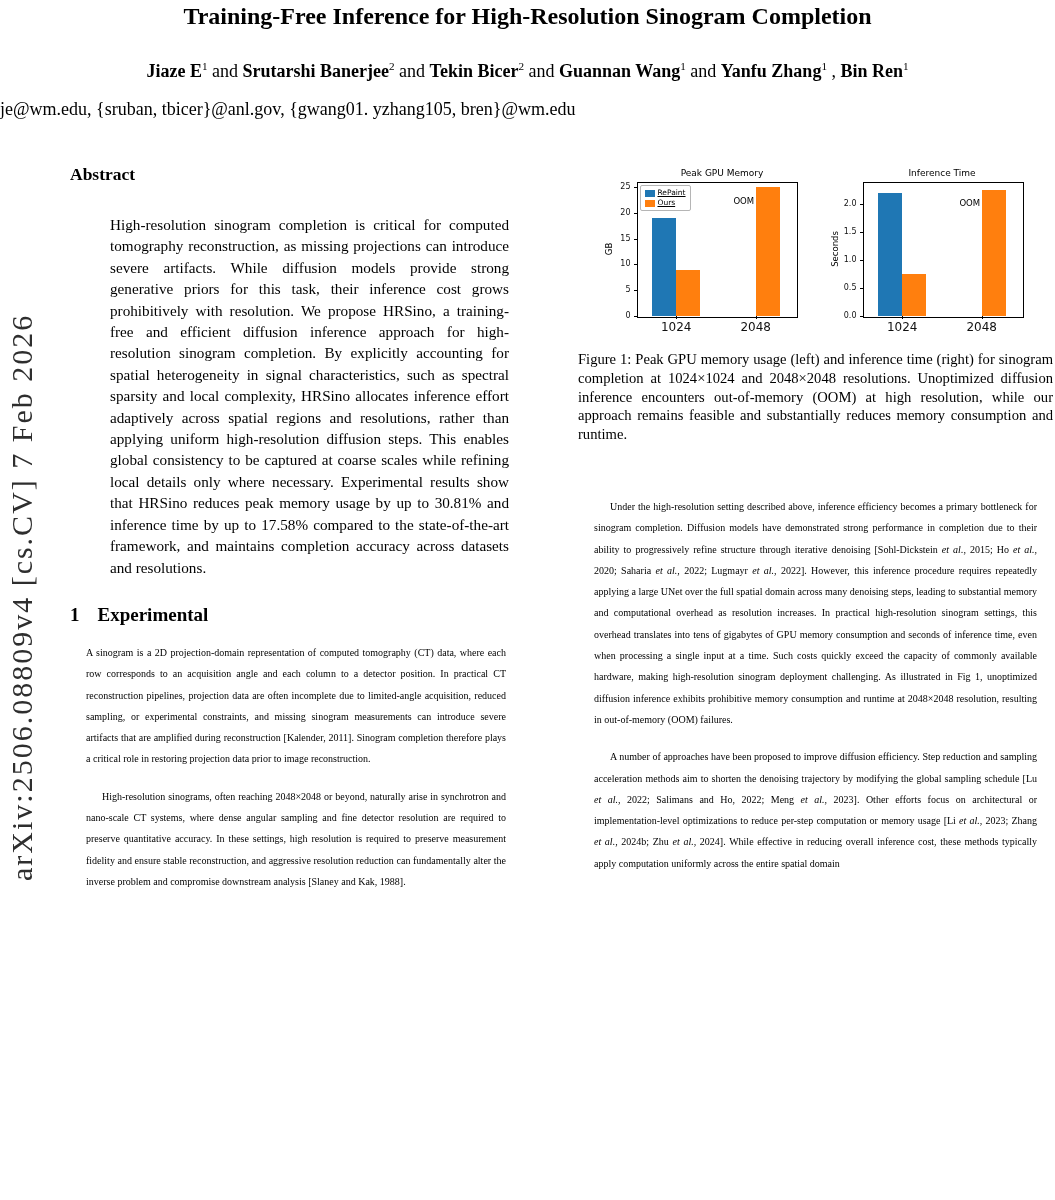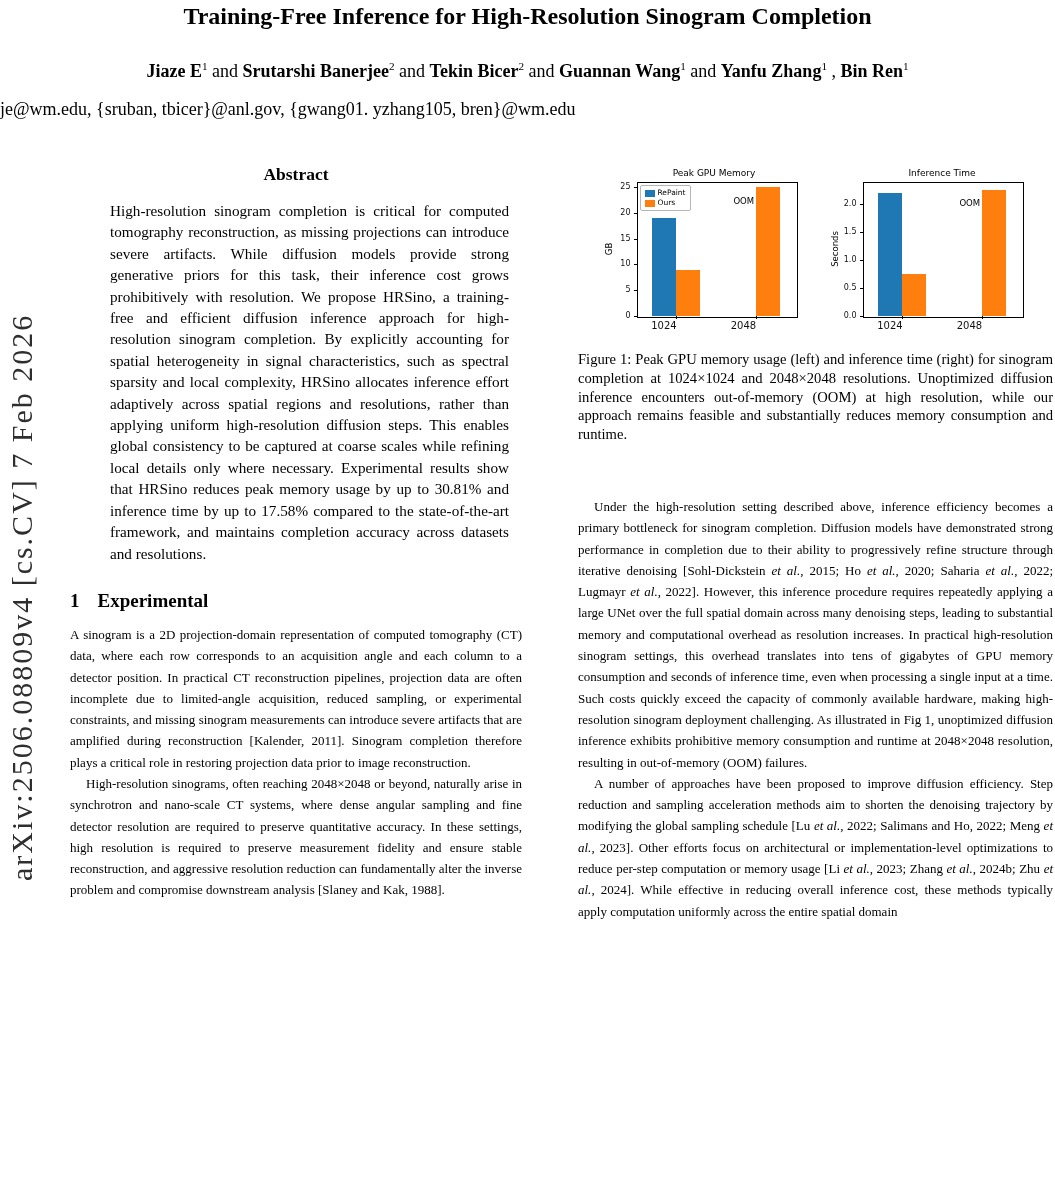--- a/index.html
+++ b/index.html
@@ -23,45 +23,45 @@
     margin:26px auto 0;max-width:890px;text-align:center;
     font-size:18px;line-height:30px;
   }
   .authors b{font-weight:bold}
   sup{font-size:62%;vertical-align:super;line-height:0}
   .affils{margin-top:13px;text-align:center;font-size:17.5px;line-height:28px}
   .emails{margin-top:9px;text-align:left;font-size:18px}
   .content{display:flex;gap:56px;margin:44px 0 0 70px;width:983px}
   .col-left{flex:0 0 452px;width:452px}
   .col-right{flex:0 0 475px;width:475px}
-  .abstract-heading{text-align:center;font-weight:bold;font-size:17.5px;margin-bottom:15px}
+  .abstract-heading{text-align:left;font-weight:bold;font-size:17.5px;margin-bottom:29px}
   .abstract-body{
     padding-left:40px;padding-right:13px;text-align:justify;
     font-size:15.2px;line-height:21.4px;
   }
   .section-heading{margin-top:26px;margin-bottom:12px;font-size:19px;font-weight:bold}
   .sec-num{margin-right:18px}
-  .par{margin:0;text-align:justify;font-size:13px;line-height:21.3px}
+  .par{margin:16px;text-align:justify;font-size:10px;line-height:21.3px}
   .par.indent{text-indent:16px}
   .rc-first{margin-top:52px}
   .figure-row{display:flex;justify-content:center;gap:26px;margin-top:2px}
   .figcaption{margin-top:14px;text-align:justify;font-size:14.6px;line-height:18.8px}
   
   .chart{position:relative;background:#fff;font-family:"DejaVu Sans","Liberation Sans",sans-serif}
   .chart > div{position:absolute}
   .c-title{font-size:9px;text-align:center;color:#000}
   .c-ylab{font-size:8.5px;white-space:nowrap;transform:translate(-50%,-50%) rotate(-90deg)}
   .c-plot{border:1px solid #000}
   .c-ytick{font-size:8px;text-align:right;color:#111}
-  .c-xtick{font-size:10px;text-align:left;color:#111}
+  .c-xtick{font-size:12px;text-align:center;color:#111}
   .c-tickmark{background:#000}
   .c-annot{font-size:8.5px;text-align:center;color:#000}
   .c-legend{
     border:1px solid #b5b5b5;background:rgba(255,255,255,.9);
-    padding:2px 4px;font-size:7.5px;border-radius:2px;
+    padding:2px 4px;font-size:7.5px;border-radius:2px;text-decoration:underline;
   }
   .c-legend .lg-row{display:flex;align-items:center;gap:3px;line-height:10px;position:static}
   .lg-swatch{width:10px;height:7px;display:inline-block;position:static}
   i{font-style:italic}
 </style>
 </head>
 <body>
 
 <div class="page">
 
@@ -86,21 +86,21 @@
       <div class="section-heading">
         <span class="sec-num">1</span><span>Experimental</span>
       </div>
       <p class="par">A sinogram is a 2D projection-domain representation of computed tomography (CT) data, where each row corresponds to an acquisition angle and each column to a detector position. In practical CT reconstruction pipelines, projection data are often incomplete due to limited-angle acquisition, reduced sampling, or experimental constraints, and missing sinogram measurements can introduce severe artifacts that are amplified during reconstruction [Kalender, 2011]. Sinogram completion therefore plays a critical role in restoring projection data prior to image reconstruction.</p>
       <p class="par indent">High-resolution sinograms, often reaching 2048×2048 or beyond, naturally arise in synchrotron and nano-scale CT systems, where dense angular sampling and fine detector resolution are required to preserve quantitative accuracy. In these settings, high resolution is required to preserve measurement fidelity and ensure stable reconstruction, and aggressive resolution reduction can fundamentally alter the inverse problem and compromise downstream analysis [Slaney and Kak, 1988].</p>
     </div>
 
     <div class="col-right">
       <div class="figure-row">
         <div class="chart" id="chart-0" style="width: 200px; height: 170px;">
-            <div class="c-title" style="left: 32px; width: 159px; top: 2px;">Peak GPU Memory</div>
+            <div class="c-title" style="left: 40px; width: 159px; top: 2px;">Peak GPU Memory</div>
             <div class="c-ylab" style="left: 6px; top: 83px;">GB</div>
             <div class="c-plot" style="left: 34px; top: 16px; width: 159px; height: 134px;"></div>
             <div class="c-ytick" style="left: 0px; width: 28px; top: 145px;">0</div>
             <div class="c-tickmark" style="left: 31px; top: 150px; width: 3px; height: 1px;"></div>
             <div class="c-ytick" style="left: 0px; width: 28px; top: 119.231px;">5</div>
             <div class="c-tickmark" style="left: 31px; top: 124.231px; width: 3px; height: 1px;"></div>
             <div class="c-ytick" style="left: 0px; width: 28px; top: 93.4615px;">10</div>
             <div class="c-tickmark" style="left: 31px; top: 98.4615px; width: 3px; height: 1px;"></div>
             <div class="c-ytick" style="left: 0px; width: 28px; top: 67.6923px;">15</div>
             <div class="c-tickmark" style="left: 31px; top: 72.6923px; width: 3px; height: 1px;"></div>

